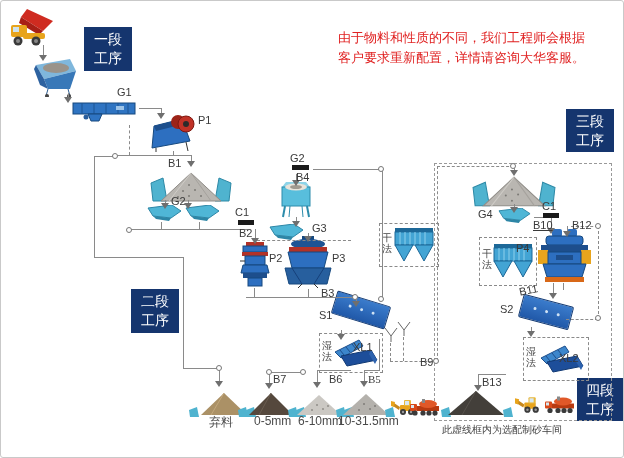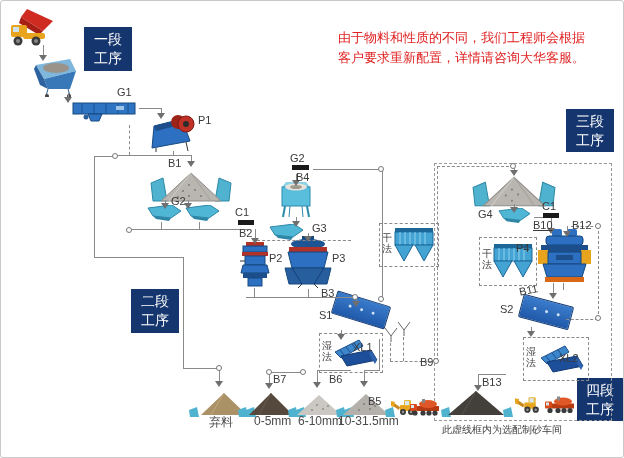--- a/index.html
+++ b/index.html
@@ -532,21 +532,21 @@
   <div class="lb" style="left:268px;top:251px;">P2</div>
   <div class="lb" style="left:289px;top:151px;">G2</div>
   <div class="lb" style="left:295px;top:170px;">B4</div>
   <div class="lb" style="left:311px;top:221px;">G3</div>
   <div class="lb" style="left:331px;top:251px;">P3</div>
   <div class="lb" style="left:320px;top:286px;">B3</div>
   <div class="lb" style="left:318px;top:308px;">S1</div>
   <div class="lb" style="left:352px;top:340px;">XL1</div>
   <div class="lb" style="left:272px;top:372px;text-align:center;">B7</div>
   <div class="lb" style="left:328px;top:372px;">B6</div>
-  <div class="lb" style="left:367px;top:394px;">B5</div>
+  <div class="lb" style="left:367px;top:372px;font-family:Liberation Serif, serif;">B5</div>
   <div class="lb" style="left:419px;top:355px;">B9</div>
   <div class="lb" style="left:477px;top:207px;">G4</div>
   <div class="lb" style="left:541px;top:199px;">C1</div>
   <div class="lb" style="left:532px;top:218px;text-decoration:underline;">B10</div>
   <div class="lb" style="left:571px;top:218px;">B12</div>
   <div class="lb" style="left:515px;top:241px;">P4</div>
   <div class="lb" style="left:518px;top:283px;transform:rotate(-12deg);">B11</div>
   <div class="lb" style="left:499px;top:302px;">S2</div>
   <div class="lb" style="left:558px;top:351px;">XL2</div>
   <div class="lb" style="left:481px;top:375px;">B13</div>

